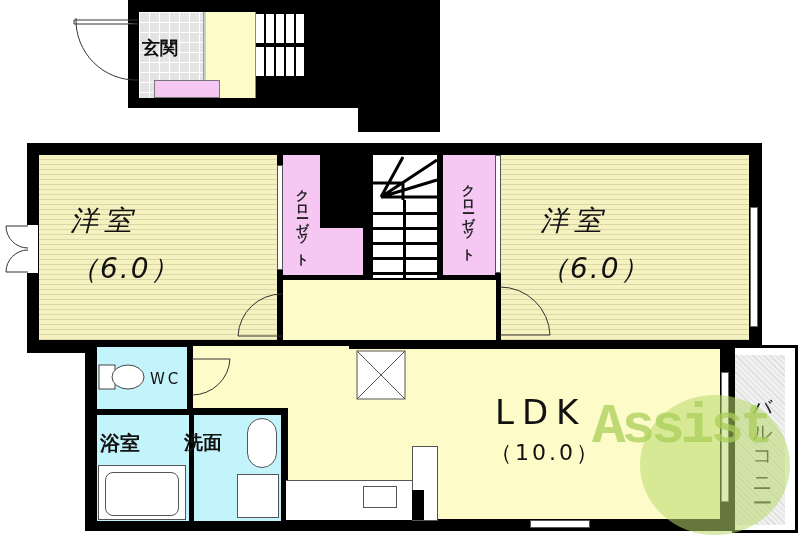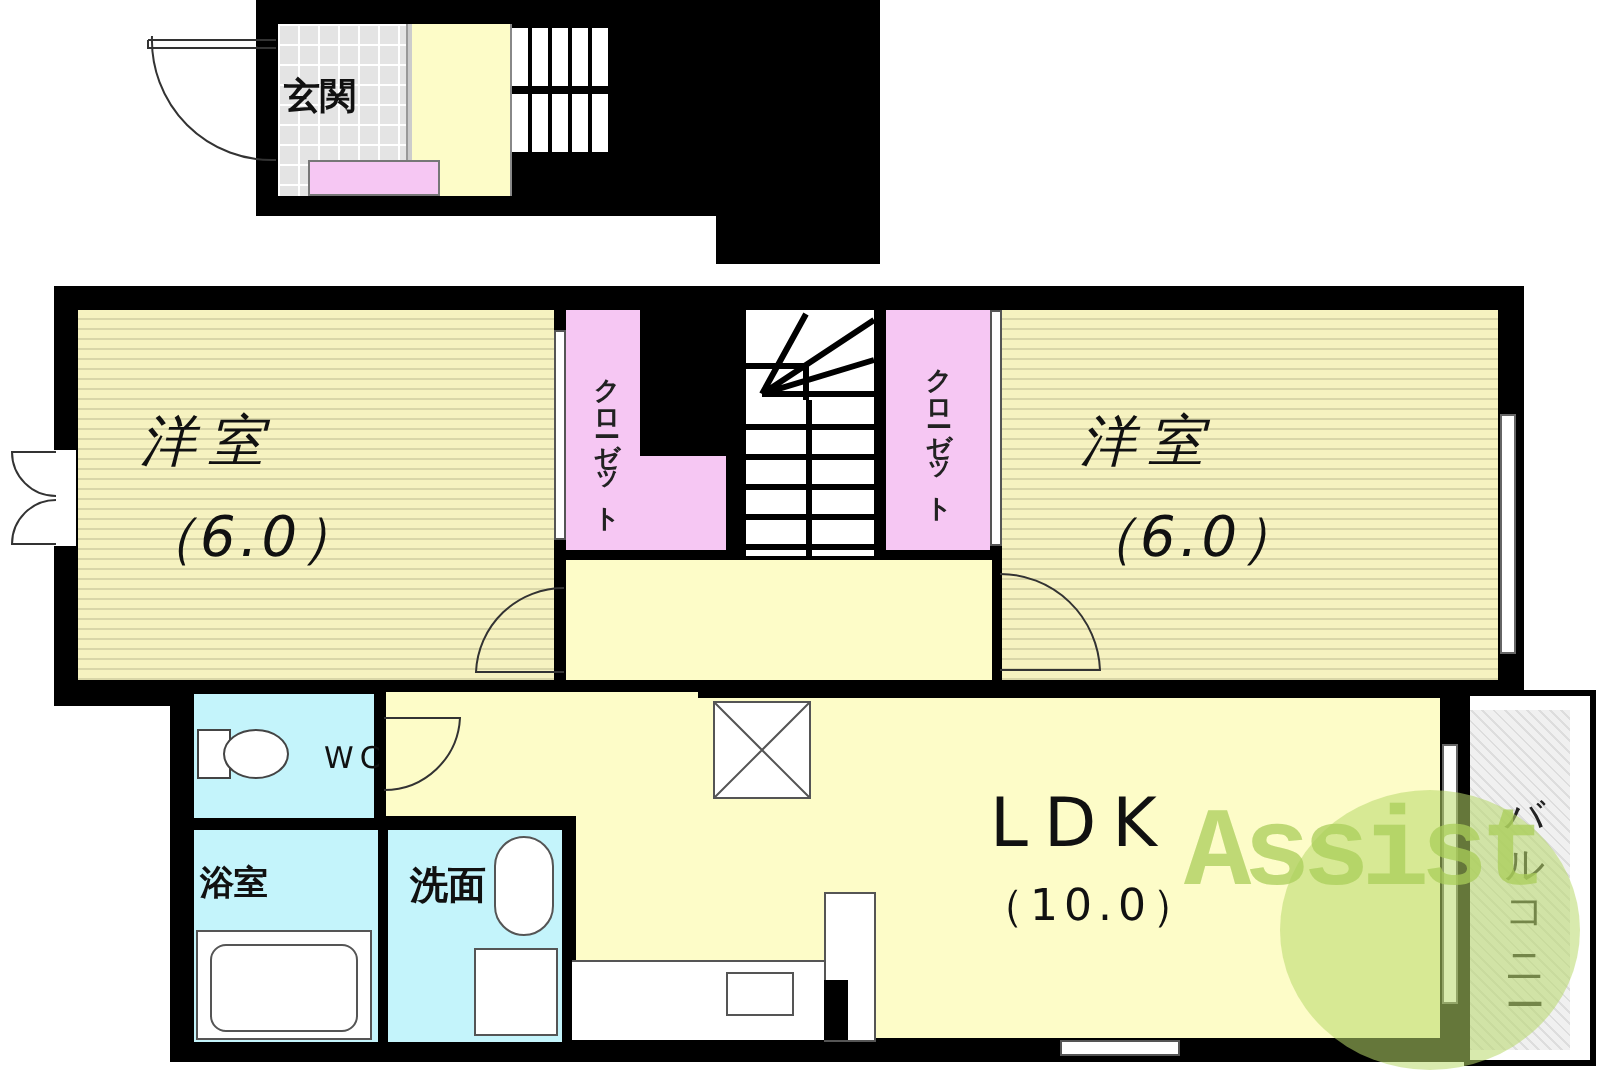--- a/index.html
+++ b/index.html
@@ -80,32 +80,32 @@
 </svg>
 <svg style="left:500px;top:285px;" width="52" height="50">
   <path d="M0 2 A50 50 0 0 1 50 50 H0" stroke="#333" fill="none"></path>
 </svg>
 
 <div class="abs cyan" style="left:97px;top:347px;width:90px;height:62px;"></div>
 <svg style="left:98px;top:363px;" width="50" height="28">
   <rect x="1" y="2" width="16" height="24" fill="#fff" stroke="#444"></rect>
   <ellipse cx="30" cy="14" rx="16" ry="12" fill="#fff" stroke="#444"></ellipse>
 </svg>
-<div class="abs label" style="left:150px;top:370px;font-size:15px;letter-spacing:3px;margin-left:12px;">WC</div>
+<div class="abs label" style="left:150px;top:370px;font-size:15px;letter-spacing:3px;">WC</div>
 <svg style="left:190px;top:357px;" width="42" height="40">
   <path d="M2 2 H40 A38 38 0 0 1 2 38" stroke="#333" fill="none"></path>
 </svg>
 
 <div class="abs cyan" style="left:97px;top:415px;width:92px;height:106px;"></div>
-<div class="abs label" style="left:100px;top:430px;width:85px;font-size:17px;font-weight:bold;">浴室</div>
+<div class="abs label" style="left:100px;top:430px;width:85px;font-size:20px;font-weight:bold;">浴室</div>
 <div class="abs" style="left:98px;top:465px;width:88px;height:55px;background:#fff;border:1px solid #555;"></div>
 <div class="abs" style="left:105px;top:472px;width:74px;height:44px;border:1px solid #555;border-radius:8px;"></div>
 
 <div class="abs cyan" style="left:194px;top:415px;width:87px;height:106px;"></div>
-<div class="abs label" style="left:205px;top:430px;font-size:19px;font-weight:bold;">洗面</div>
+<div class="abs label" style="left:184px;top:430px;font-size:19px;font-weight:bold;">洗面</div>
 <div class="abs" style="left:247px;top:418px;width:30px;height:50px;background:#fff;border:1px solid #555;border-radius:16px;"></div>
 <div class="abs" style="left:237px;top:474px;width:42px;height:44px;background:#fff;border:1px solid #555;"></div>
 
 <div class="abs yellow" style="left:288px;top:349px;width:432px;height:170px;"></div>
 <div class="abs yellow" style="left:355px;top:349px;width:365px;height:20px;"></div>
 <svg style="left:356px;top:350px;" width="50" height="50">
   <rect x="1" y="1" width="48" height="48" fill="#fff" stroke="#555"></rect>
   <path d="M1 1 L49 49 M49 1 L1 49" stroke="#555"></path>
 </svg>
 <div class="abs label" style="left:495px;top:392px;width:130px;font-size:34px;letter-spacing:8px;">LDK</div>

